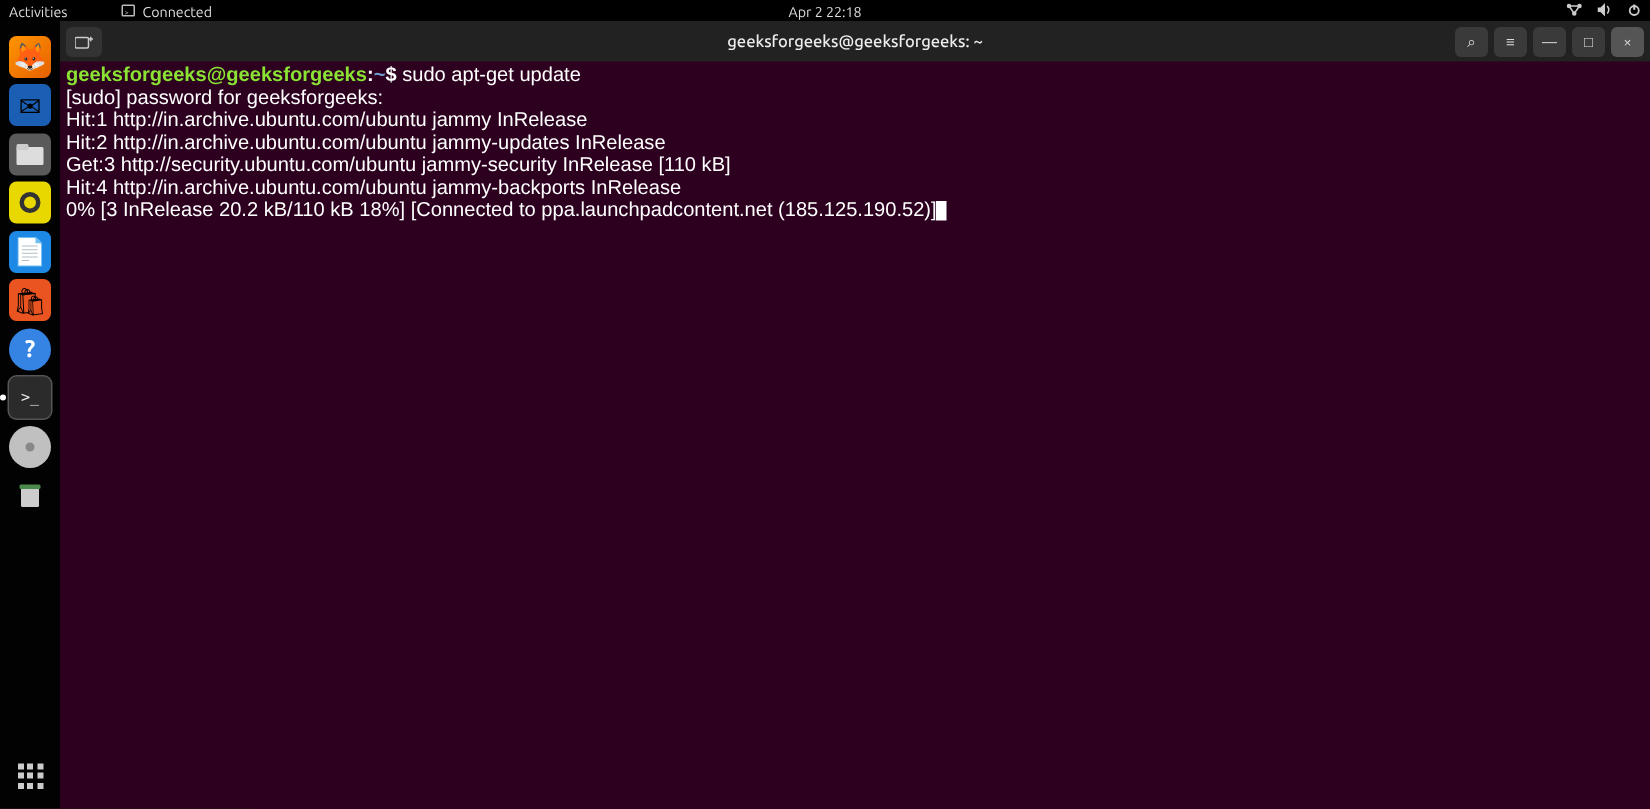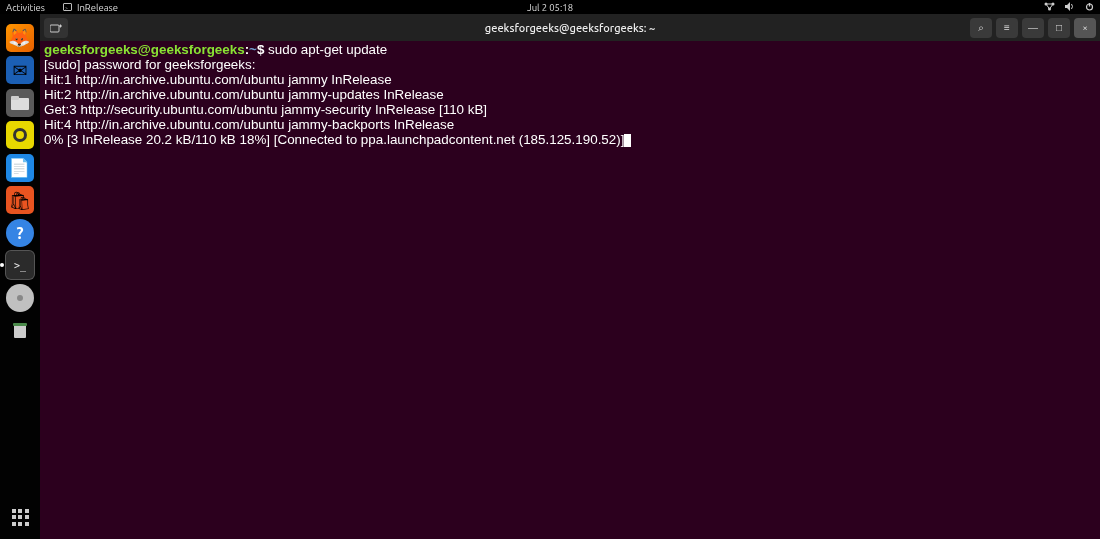--- a/index.html
+++ b/index.html
@@ -15,21 +15,21 @@
     .topbar {
       height: 14px;
       background: #000;
       color: #ddd;
       font-size: 9.5px;
       display: flex;
       align-items: center;
       justify-content: space-between;
       padding: 0 6px;
     }
-    .topbar-left { display: flex; align-items: center; gap: 18px; }
+    .topbar-left { display: flex; align-items: center; gap: 36px; }
     .topbar-left .app-menu { display: flex; align-items: center; gap: 5px; }
     .topbar-center { position: absolute; left: 50%; transform: translateX(-50%); }
     .topbar-right { display: flex; gap: 10px; align-items: center; }
 
     
     .dock {
       position: absolute;
       left: 0;
       top: 14px;
       width: 40px;
@@ -156,24 +156,24 @@
 </head>
 <body>
 
 <div class="topbar">
   <div class="topbar-left">
     <span>Activities</span>
     <span class="app-menu">
       <span style="display:inline-block;width:9px;height:8px;border:1px solid #bbb;border-radius:1px;position:relative;">
         <span style="position:absolute;left:1px;top:1px;font-size:5px;color:#bbb;">&gt;</span>
       </span>
-      <span>InRelease</span>
+      <span>Connected</span>
     </span>
   </div>
-  <div class="topbar-center">Jul 2  05:18</div>
+  <div class="topbar-center">Apr 2  22:18</div>
   <div class="topbar-right">
     <span><svg width="11" height="9" viewBox="0 0 11 9">
           <circle cx="2" cy="2" r="1.5" fill="#ccc"></circle>
           <circle cx="9" cy="2" r="1.5" fill="#ccc"></circle>
           <circle cx="5.5" cy="7" r="1.5" fill="#ccc"></circle>
           <line x1="2" y1="2" x2="9" y2="2" stroke="#ccc"></line>
           <line x1="2" y1="2" x2="5.5" y2="7" stroke="#ccc"></line>
           <line x1="9" y1="2" x2="5.5" y2="7" stroke="#ccc"></line>
         </svg></span>
     <span><svg width="10" height="9" viewBox="0 0 10 9">

